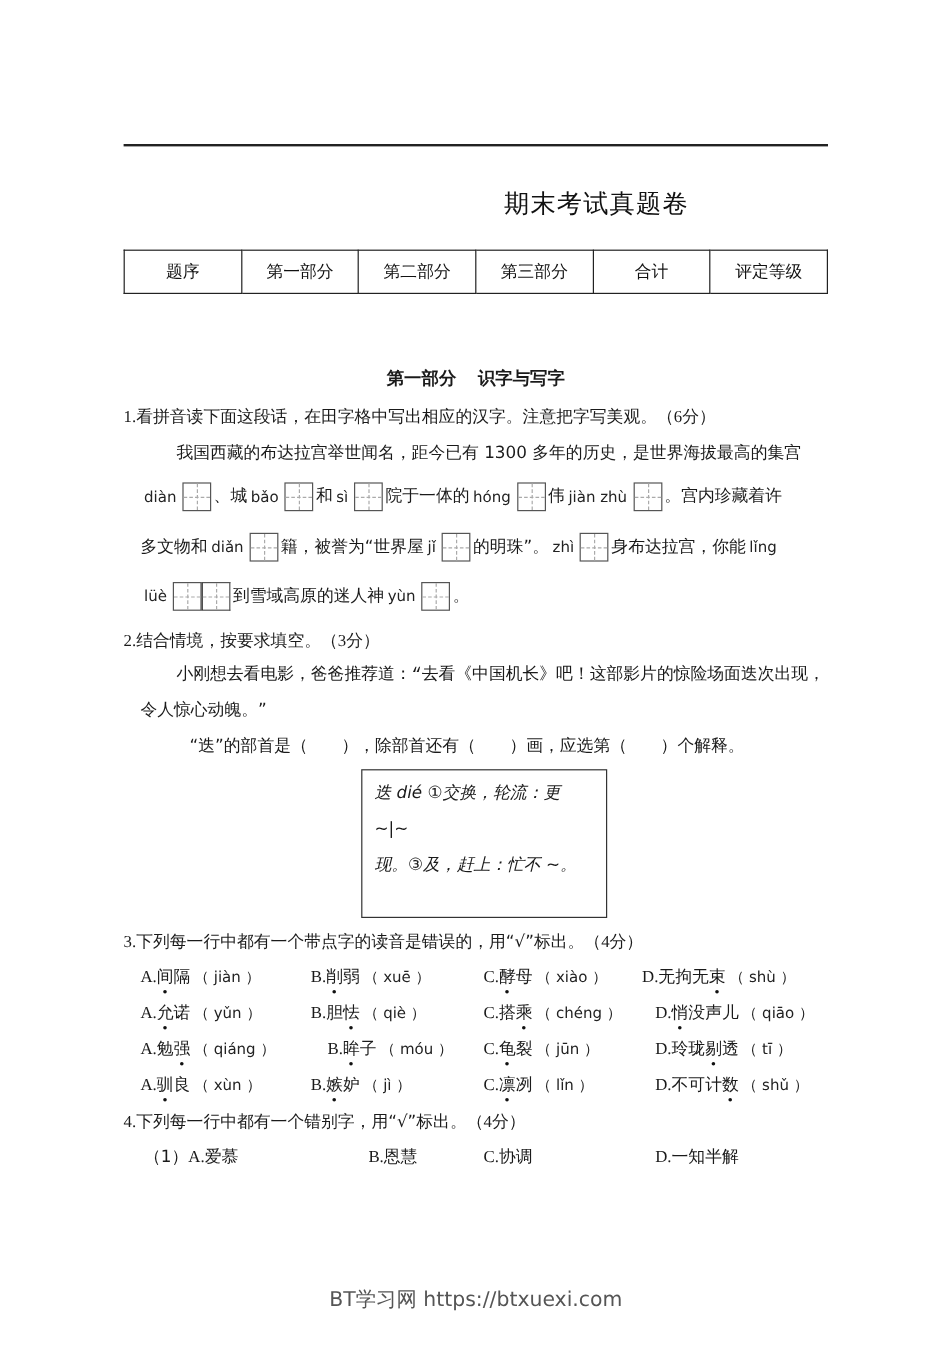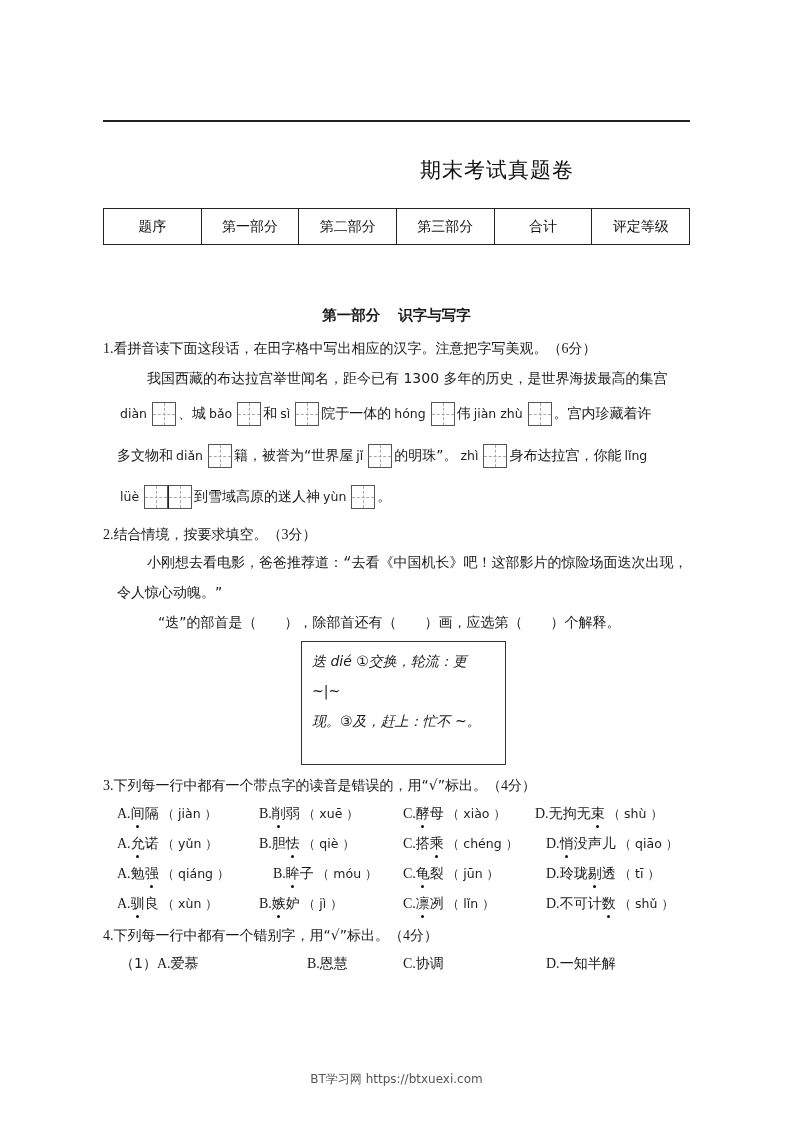--- a/index.html
+++ b/index.html
@@ -32,21 +32,21 @@
   .grid2 .grid + .grid { border-left: 1px solid #222; }
   .dict-box {
     position: absolute; left: 301px; top: 641px; width: 205px; height: 124px; border: 1.5px solid #333;
     box-sizing: border-box; padding: 4px 10px; font-size: 14px; line-height: 30px; font-style: italic;
   }
   .opt-row { position: absolute; left: 117px; width: 580px; height: 20px; font-size: 14px; }
   .opt { position: absolute; top: 0; white-space: nowrap; }
   .opt .letter { font-family: "Liberation Serif", serif; font-size: 14px; }
   .dot { position: relative; display: inline-block; }
   .dot::after { content: ""; position: absolute; left: 50%; bottom: -5px; width: 3px; height: 3px; margin-left: -1.5px; border-radius: 50%; background: #111; }
-  .footer { position: absolute; left: 0; width: 793px; top: 1071px; text-align: center; font-size: 12px; color: #555; }
+  .footer { position: absolute; left: 0; width: 793px; top: 1071px; text-align: center; font-size: 17px; color: #555; }
   .num { font-family: "Liberation Serif", serif; }
 </style>
 </head>
 <body>
 
 <div class="top-rule"></div>
 <div class="title">期末考试真题卷</div>
 
 <table class="score">
   <tbody>

